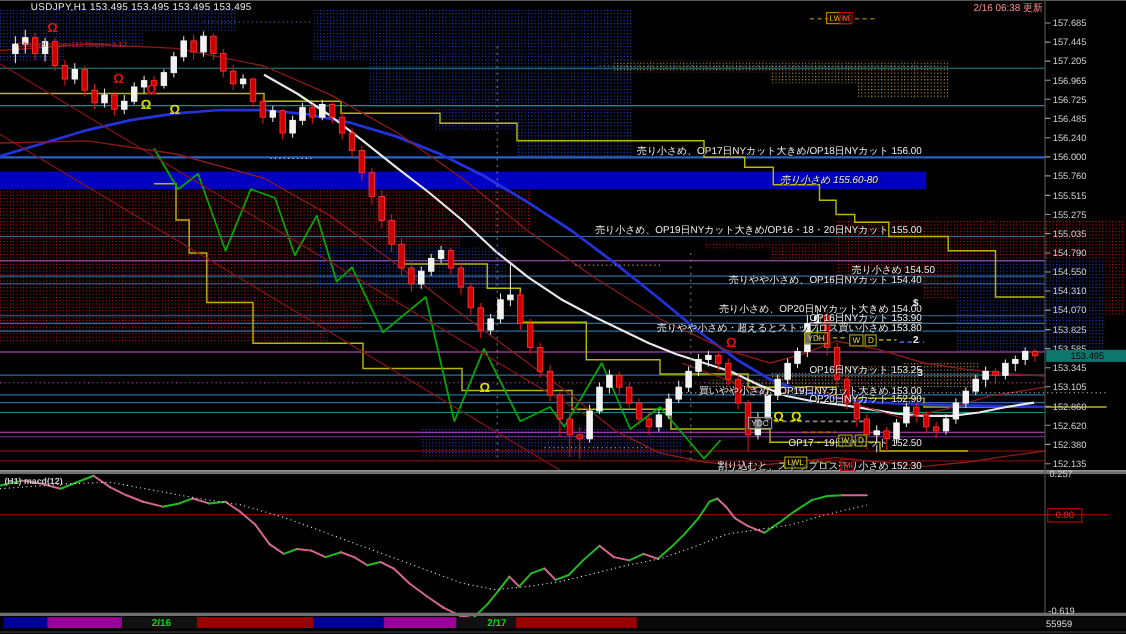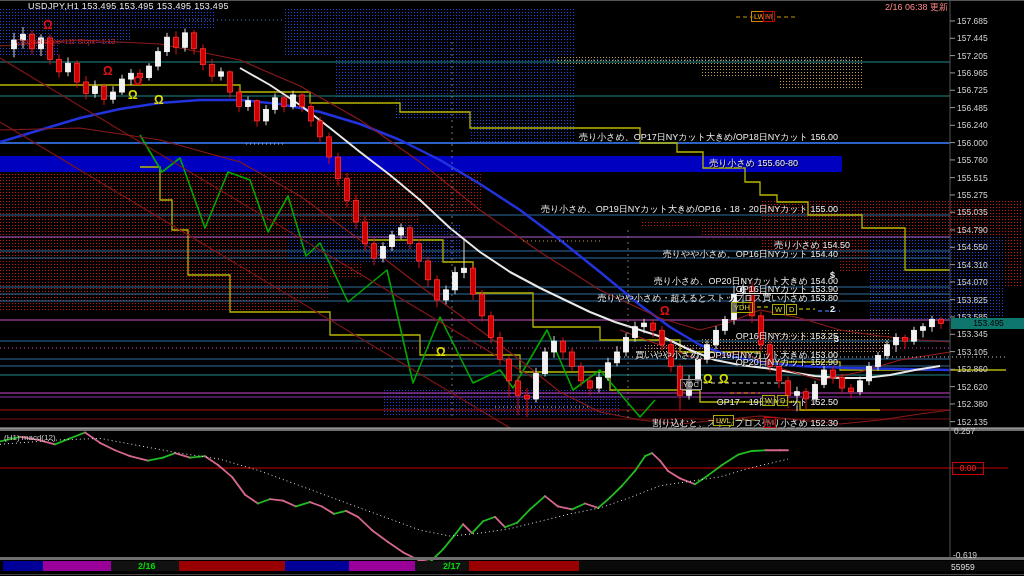--- a/index.html
+++ b/index.html
@@ -12,21 +12,21 @@
       text-shadow:1px 1px 0 #2a2a2a,-1px -1px 0 #2a2a2a;}
   .chinfo{left:16px;top:38px;font-size:7px;color:#cc2222;}
   .ann{font-size:9px;color:#eeeeee;white-space:nowrap;text-shadow:1px 1px 0 #000;}
   .axlab{font-size:8.5px;color:#cfcfcf;white-space:nowrap;}
   .badge{font-size:7.5px;line-height:9px;padding:0 2px;border:1px solid;white-space:nowrap;
          background:rgba(0,0,0,.55);}
   .omega{font-size:12px;font-weight:bold;line-height:10px;}
   .wave{font-size:9px;font-weight:bold;color:#f0f0f0;text-shadow:1px 1px 0 #000;}
   .pricebox{left:951px;top:318px;width:75px;height:11px;background:#0f766e;color:#000;
             font-size:8.5px;line-height:11px;text-align:center;}
-  .macdlab{left:4px;top:433px;font-size:8px;color:#cccccc;}
+  .macdlab{left:4px;top:433px;font-size:8px;color:#cccccc;font-weight:bold;}
   .m-max{left:954px;top:426px;}
   .m-min{left:953px;top:550px;}
   .m-zero{left:952px;top:462px;width:30px;height:11px;border:1px solid #cc0000;color:#ee2222;
           font-size:8.5px;line-height:11px;text-align:center;}
   .vol{left:951px;top:562px;font-size:8.5px;color:#dddddd;}
   .sesslab{font-size:9px;font-weight:bold;color:#00dd00;top:561px;}
 </style>
 </head>
 <body>
 
@@ -458,21 +458,21 @@
   <div class="abs upd">2/16 06:38 更新</div>
   <div class="abs chinfo">Channel slope=111 Slope=-1.12</div>
   <div class="abs pricebox">153.495</div>
   <div class="abs macdlab">(H1) macd(12)</div>
   <div class="abs axlab m-max">0.257</div>
   <div class="abs m-zero">0.00</div>
   <div class="abs axlab m-min">-0.619</div>
   <div class="abs vol">55959</div>
   <div id="html-layer">
       <div class="abs ann" style="right: 186px; top: 131px; margin-left: 22px;">売り小さめ、OP17日NYカット大きめ/OP18日NYカット 156.00</div>
-      <div class="abs ann" style="right: 226px; top: 157px;">売り小さめ 155.60-80</div>
+      <div class="abs ann" style="right: 226px; top: 157px; font-style: italic;">売り小さめ 155.60-80</div>
       <div class="abs ann" style="right: 186px; top: 203px;">売り小さめ、OP19日NYカット大きめ/OP16・18・20日NYカット 155.00</div>
       <div class="abs ann" style="right: 174px; top: 239px;">売り小さめ 154.50</div>
       <div class="abs ann" style="right: 186px; top: 248px;">売りやや小さめ、OP16日NYカット 154.40</div>
       <div class="abs ann" style="right: 186px; top: 275px;">売り小さめ、OP20日NYカット大きめ 154.00</div>
       <div class="abs ann" style="right: 186px; top: 283px; text-decoration: underline;">OP16日NYカット 153.90</div>
       <div class="abs ann" style="right: 186px; top: 292px; margin-left: 39px;">売りやや小さめ・超えるとストップロス買い小さめ 153.80</div>
       <div class="abs ann" style="right: 186px; top: 330px;">OP16日NYカット 153.25</div>
       <div class="abs ann" style="right: 186px; top: 349px;">買いやや小さめ、OP19日NYカット大きめ 153.00</div>
       <div class="abs ann" style="right: 186px; top: 356px;">OP20日NYカット 152.90</div>
       <div class="abs ann" style="right: 186px; top: 396px;">OP17・19日NYカット 152.50</div>

